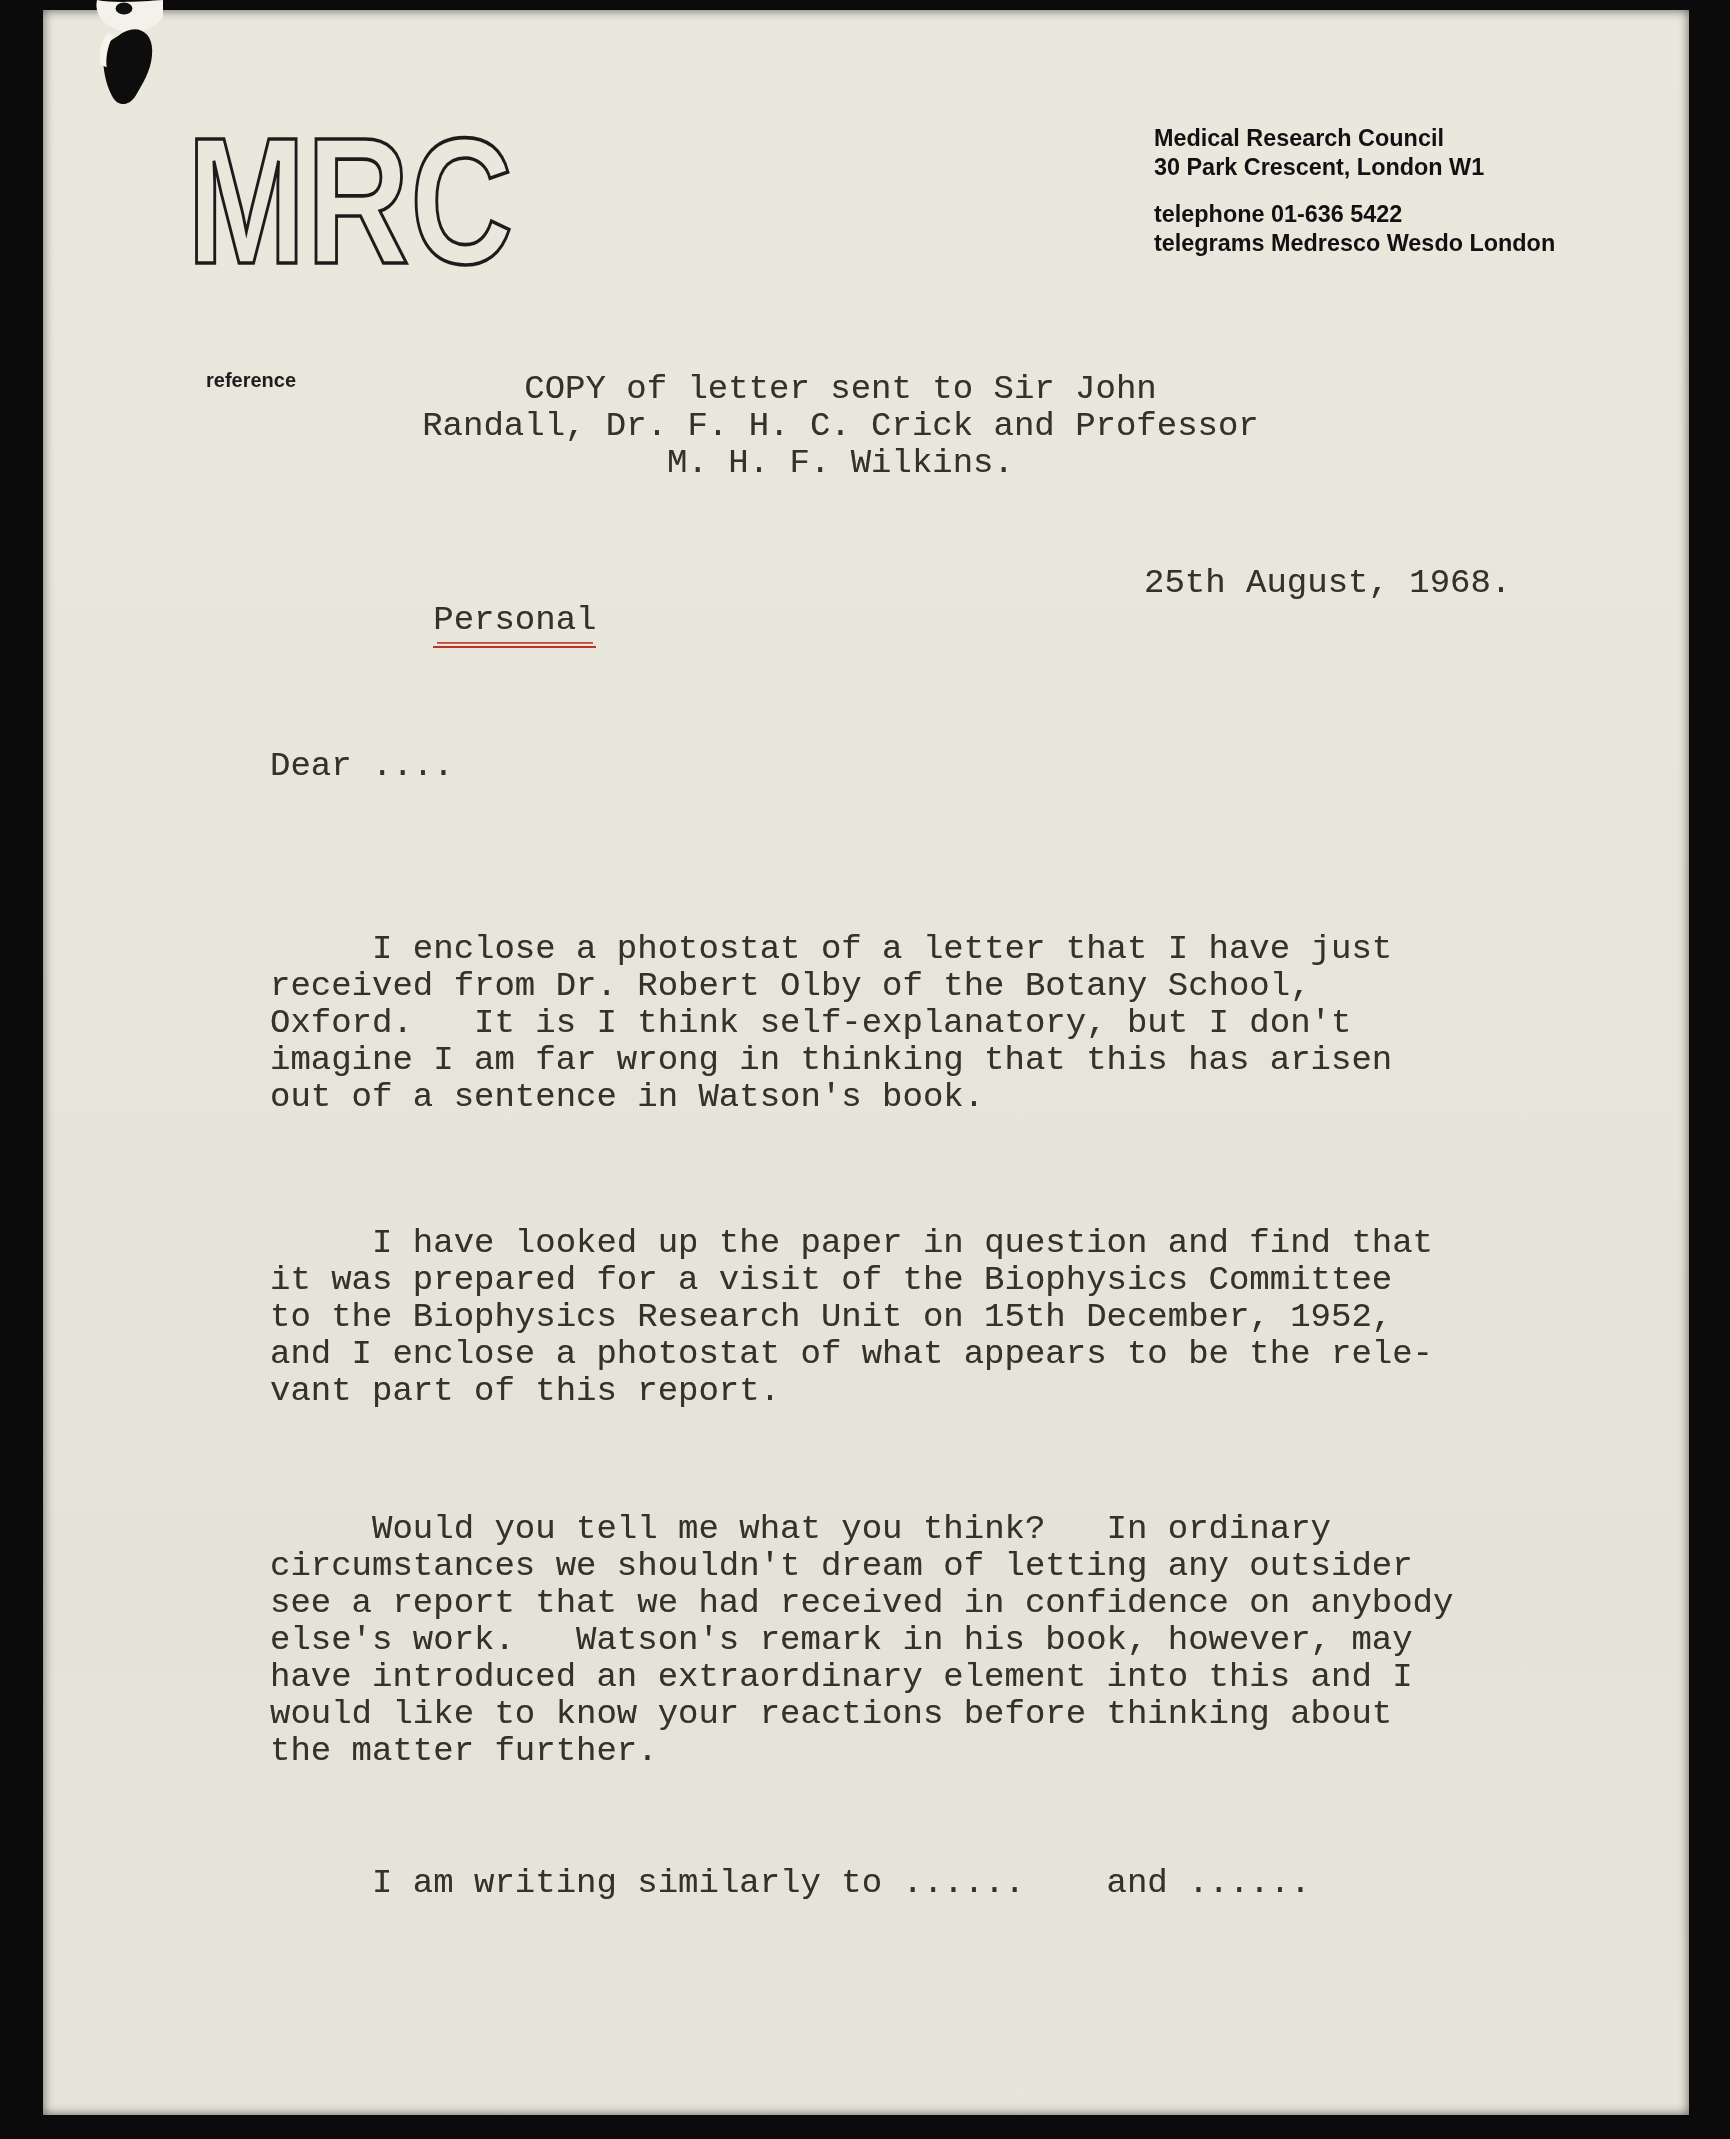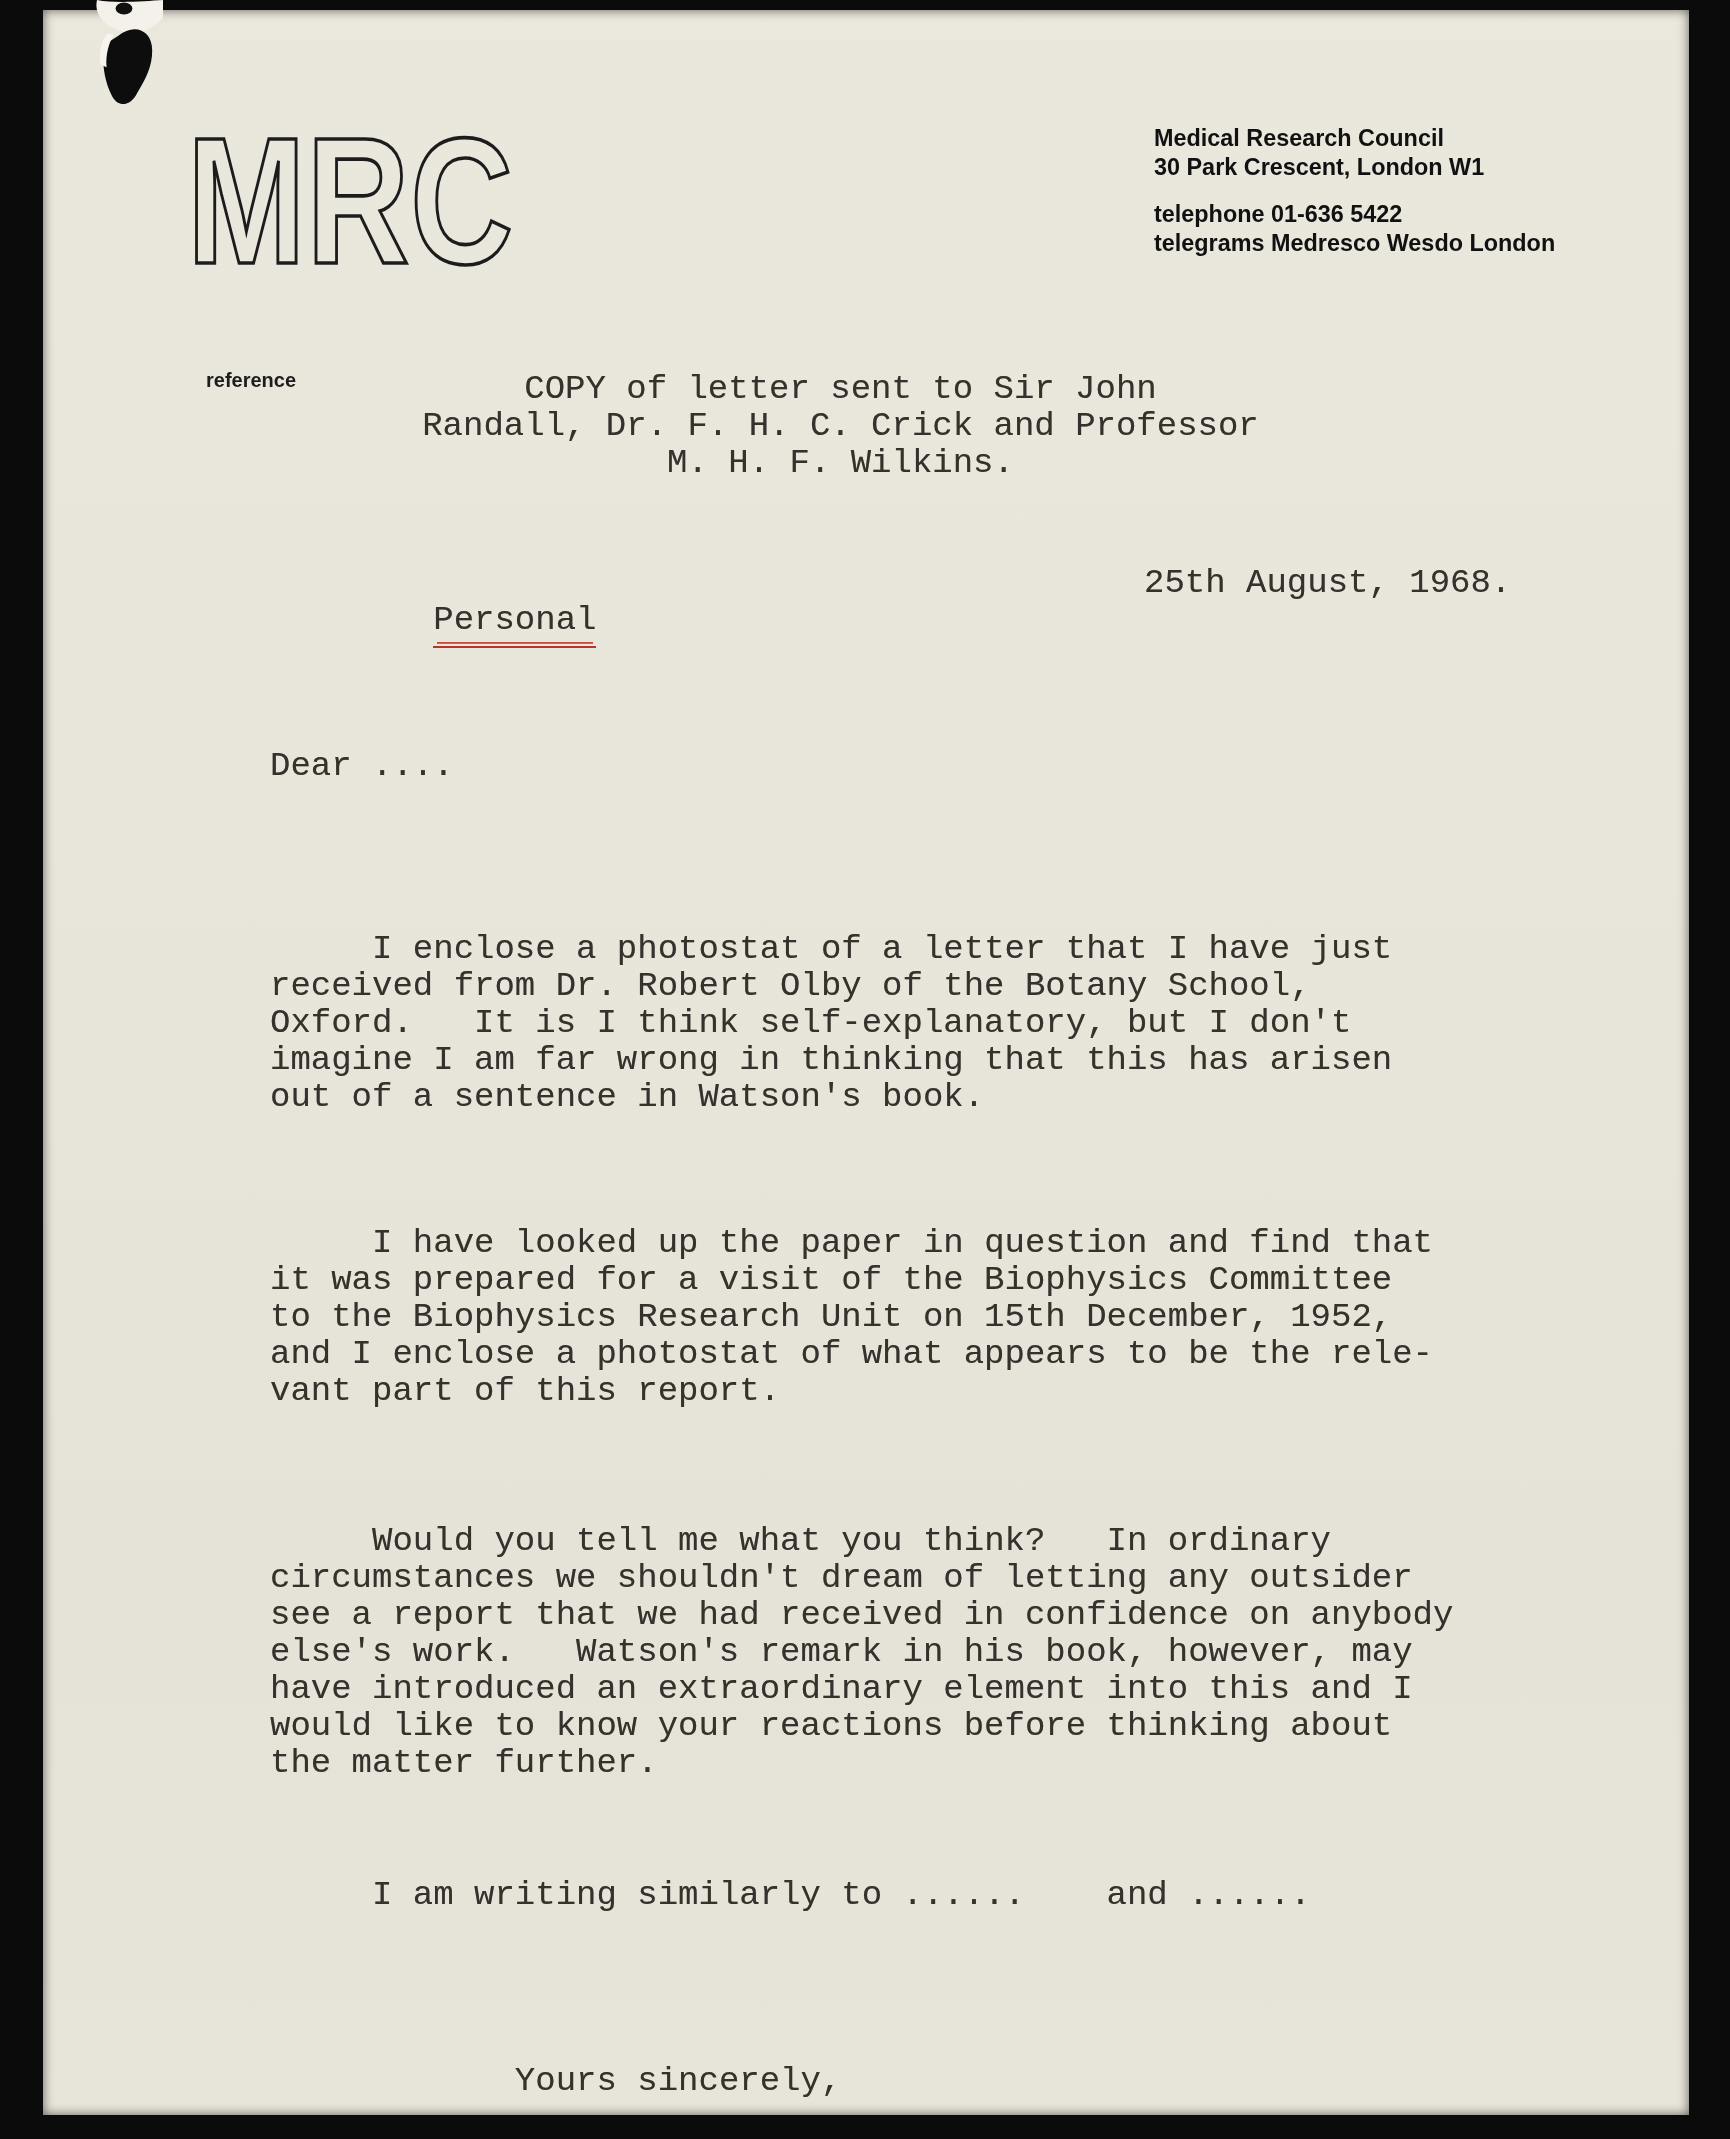--- a/index.html
+++ b/index.html
@@ -106,33 +106,32 @@
         <span class="date">25th August, 1968.</span>
       </div>
 
       <div class="salutation">Dear ....</div>
 
       <p class="para-first" style="margin-bottom:8px">     I enclose a photostat of a letter that I have just
 received from Dr. Robert Olby of the Botany School,
 Oxford.   It is I think self-explanatory, but I don't
 imagine I am far wrong in thinking that this has arisen
 out of a sentence in Watson's book.</p>
-      <p class="para" style="margin-bottom:12px">     I have looked up the paper in question and find that
+      <p class="para" style="margin-bottom:0">     I have looked up the paper in question and find that
 it was prepared for a visit of the Biophysics Committee
 to the Biophysics Research Unit on 15th December, 1952,
 and I enclose a photostat of what appears to be the rele-
 vant part of this report.</p>
       <p class="para" style="margin-bottom:0">     Would you tell me what you think?   In ordinary
 circumstances we shouldn't dream of letting any outsider
 see a report that we had received in confidence on anybody
 else's work.   Watson's remark in his book, however, may
 have introduced an extraordinary element into this and I
 would like to know your reactions before thinking about
 the matter further.</p>
       <p class="similar" style="margin-bottom:0">     I am writing similarly to ......    and ......</p>
 
-      <div class="closing">            Yours sincerely,</div>
       
     </div>
 
   </div>
 </div>
 
 
 </body></html>

